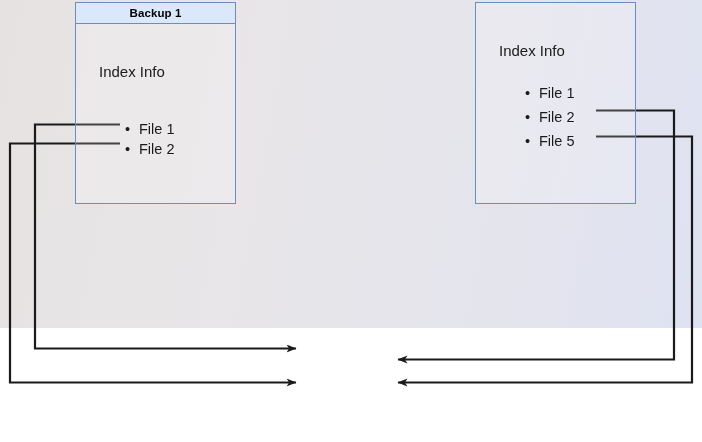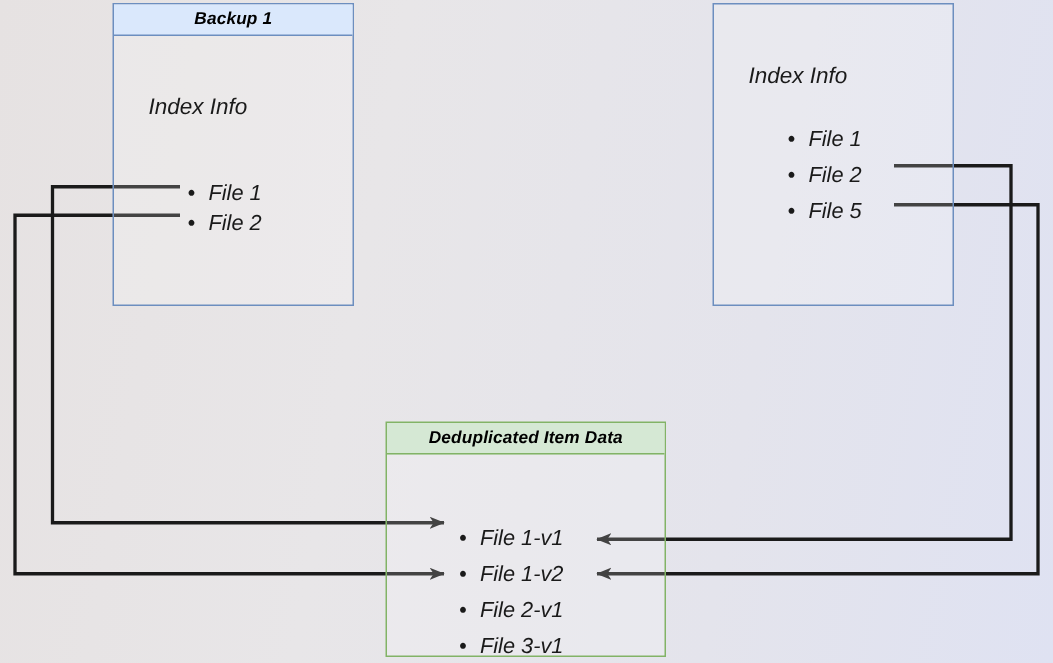--- a/index.html
+++ b/index.html
@@ -8,23 +8,22 @@
   }
   body {
     width: 702px;
     height: 442px;
     font-family: "Liberation Sans", sans-serif;
     overflow: hidden;
   }
   #canvas {
     position: relative;
     width: 702px;
-    height: 442px;
+    height: 328px;
     background: linear-gradient(100deg, #e6e2e2 0%, #e8e6e8 35%, #e4e4ec 70%, #dfe2f2 100%);
-    font-style: italic;
   }
   .svg-layer {
     position: absolute;
     left: 0;
     top: 0;
     width: 702px;
     height: 442px;
   }
   .box {
     position: absolute;
@@ -131,25 +130,14 @@
     <div class="box-body">
       <div class="index-label" style="left:23px; top:39px;">Index Info</div>
       <ul class="file-list wide" style="left:49px; top:78px;">
         <li>File 1</li>
         <li>File 2</li>
         <li>File 5</li>
       </ul>
     </div>
   </div>
 
-  <div class="box green" style="left:257px; top:281px; width:187px; height:157px;">
-    <div class="box-header">Deduplicated Item Data</div>
-    <div class="box-body">
-      <ul class="file-list wide" style="left:48px; top:44px;">
-        <li>File 1-v1</li>
-        <li>File 1-v2</li>
-        <li>File 2-v1</li>
-        <li>File 3-v1</li>
-      </ul>
-    </div>
-  </div>
 
 </div>
 
 </body></html>

